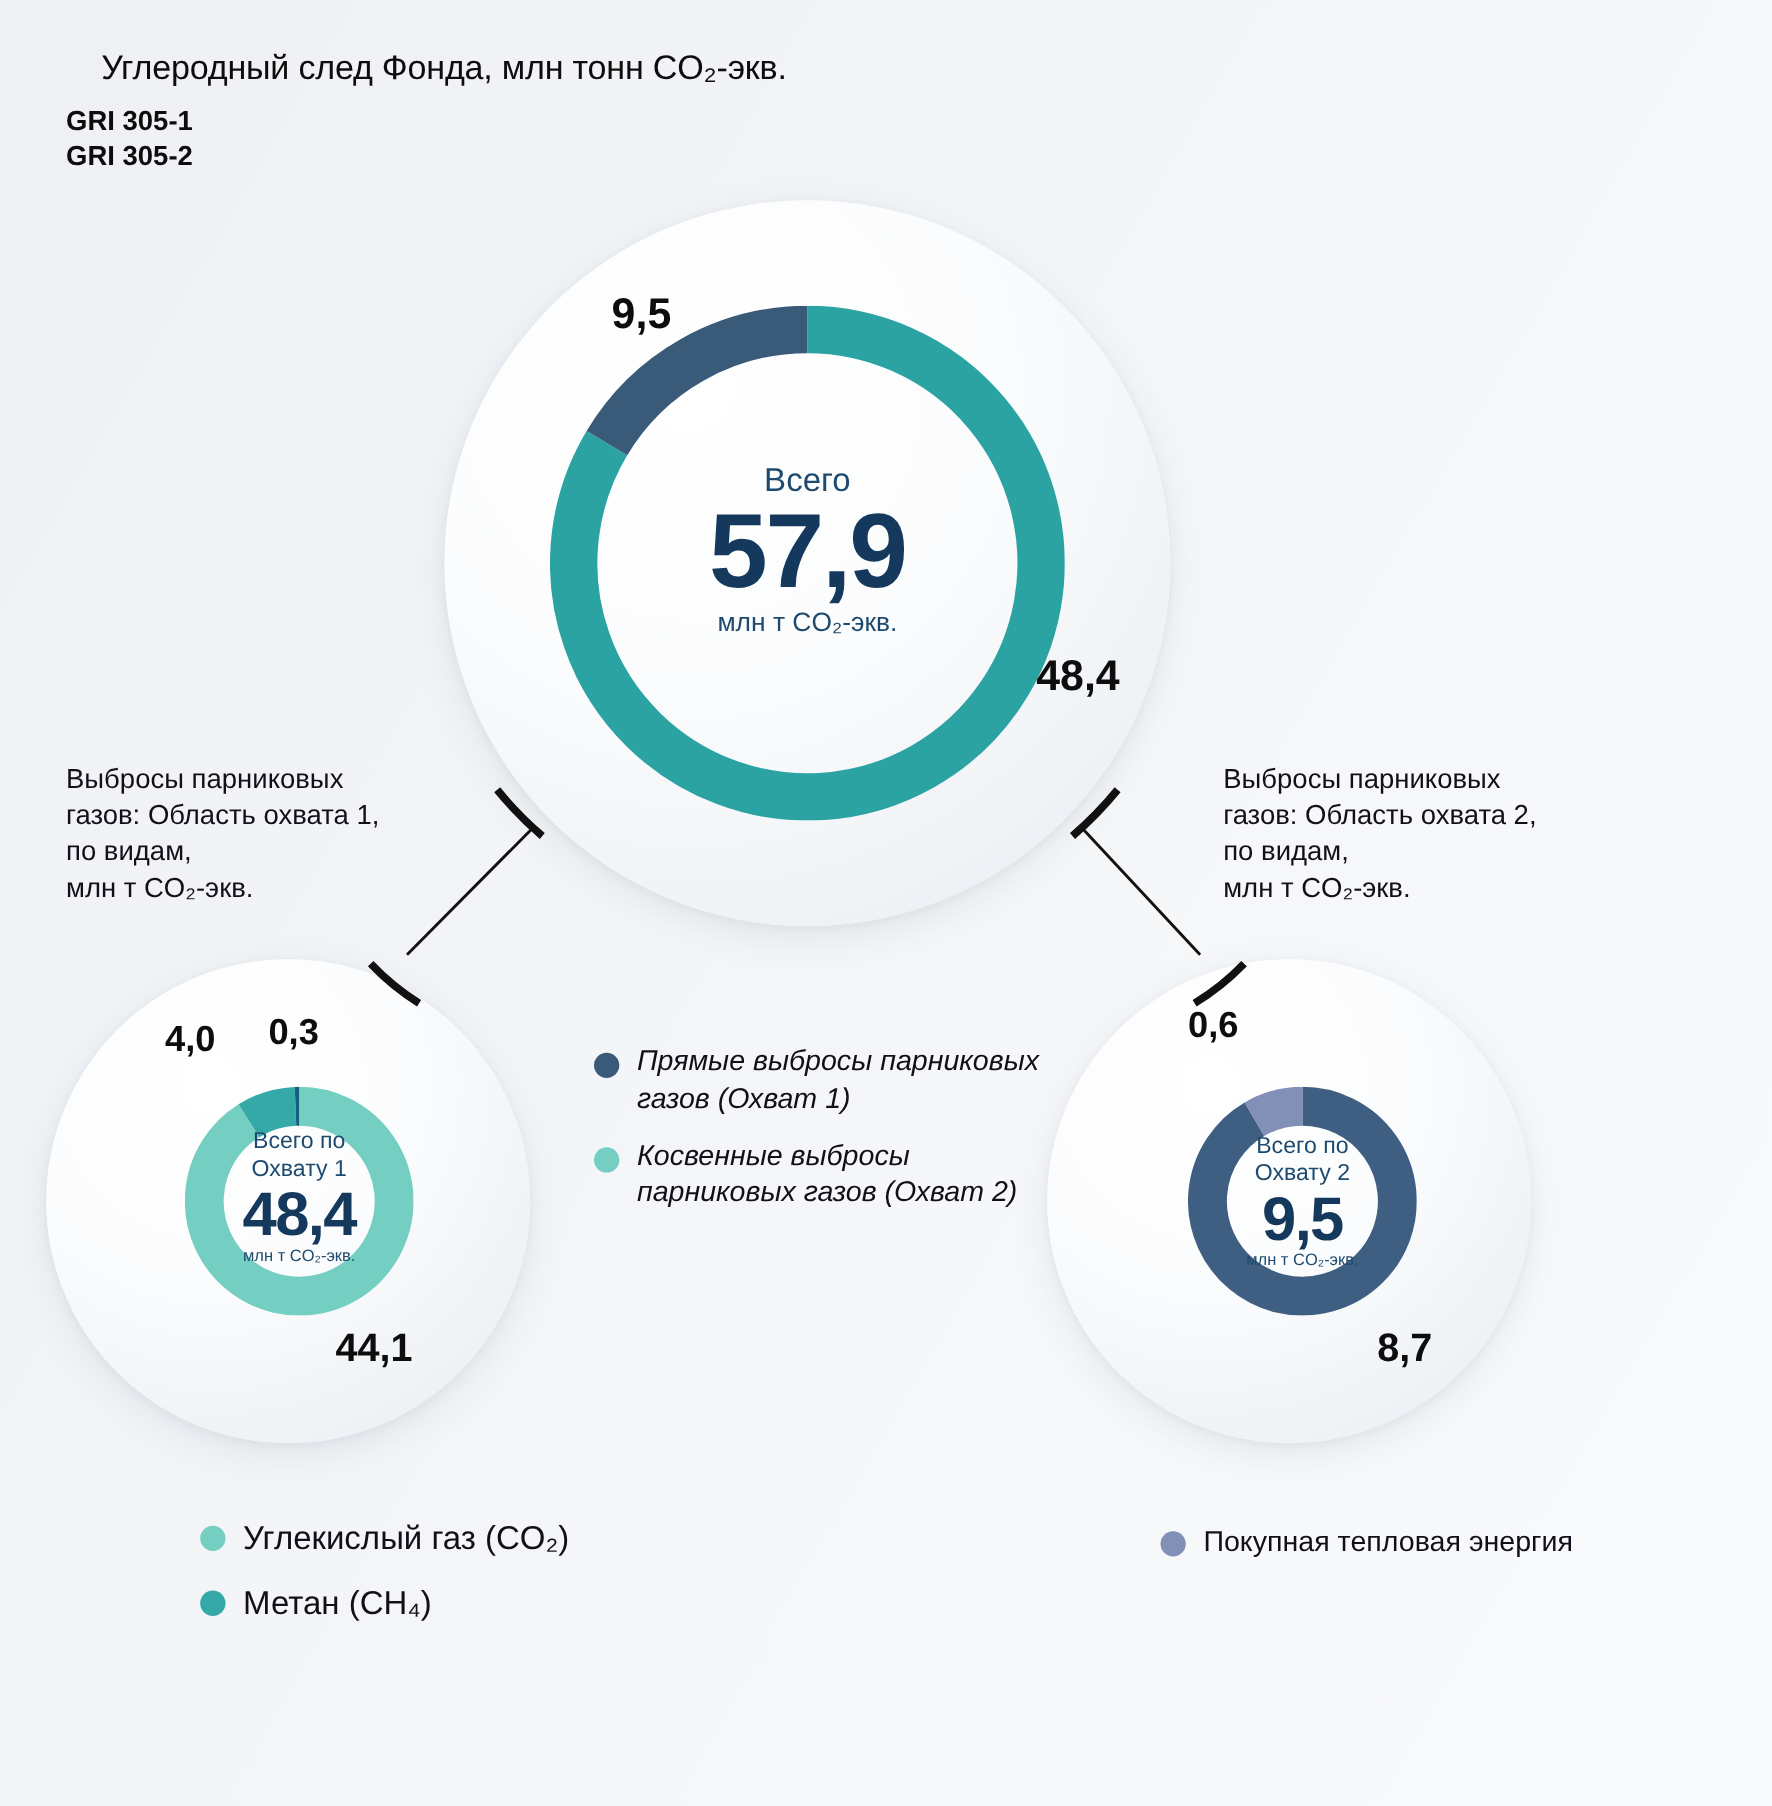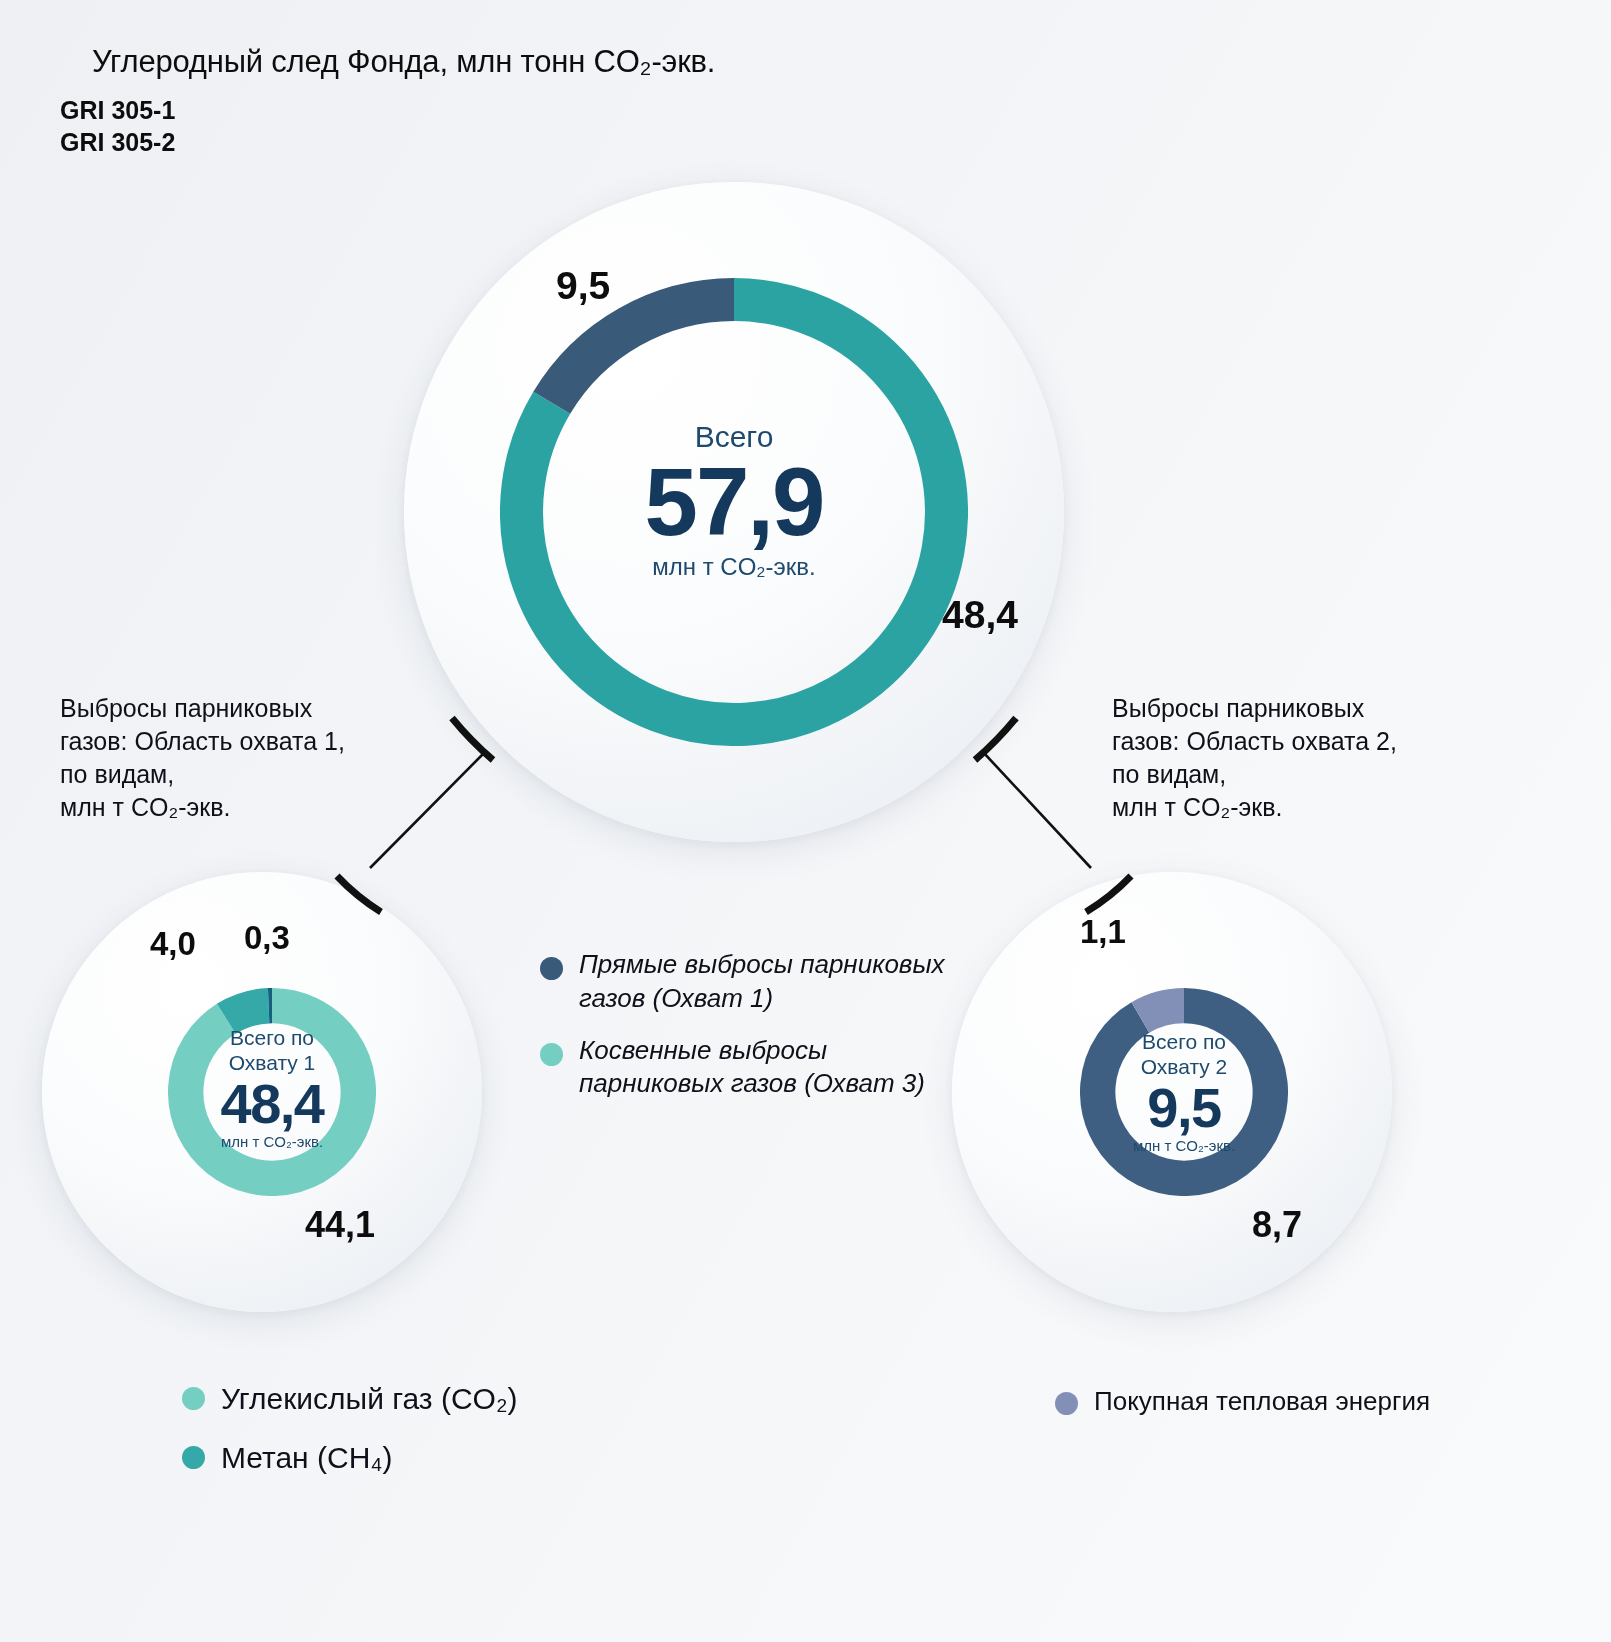--- a/index.html
+++ b/index.html
@@ -200,41 +200,41 @@
       </g>
   </svg>
 </div>
 <div class="center-label sub-center" id="center-scope2">
   <div class="cap" style="white-space:pre-line;">Всего по
 Охвату 2</div>
   <div class="big">9,5</div>
   <div class="unit">млн т CO₂-экв.</div>
 </div>
 <div class="value-callout" id="val-s2-elec">8,7</div>
-<div class="value-callout" id="val-s2-heat">1,1</div>
+<div class="value-callout" id="val-s2-heat">0,6</div>
 
 <div class="side-label" id="label-scope1" style="white-space:pre-line;">Выбросы парниковых
 газов: Область охвата 1,
 по видам,
 млн т CO₂-экв.</div>
 <div class="side-label" id="label-scope2" style="white-space:pre-line;">Выбросы парниковых
 газов: Область охвата 2,
 по видам,
 млн т CO₂-экв.</div>
 
 <div class="legend" id="legend-main">
     <div class="legend-item">
       <span class="legend-dot" style="background: rgb(58, 90, 122);"></span>
       <span class="legend-text" style="white-space: pre-line;">Прямые выбросы парниковых
 газов (Охват 1)</span>
     </div>
     <div class="legend-item">
       <span class="legend-dot" style="background: rgb(116, 207, 194);"></span>
       <span class="legend-text" style="white-space: pre-line;">Косвенные выбросы
-парниковых газов (Охват 3)</span>
+парниковых газов (Охват 2)</span>
     </div>
   </div>
 <div class="legend" id="legend-scope1">
     <div class="legend-item">
       <span class="legend-dot" style="background: rgb(116, 207, 194);"></span>
       <span class="legend-text" style="white-space: pre-line;">Углекислый газ (CO₂)</span>
     </div>
     <div class="legend-item">
       <span class="legend-dot" style="background: rgb(53, 168, 168);"></span>
       <span class="legend-text" style="white-space: pre-line;">Метан (CH₄)</span>

